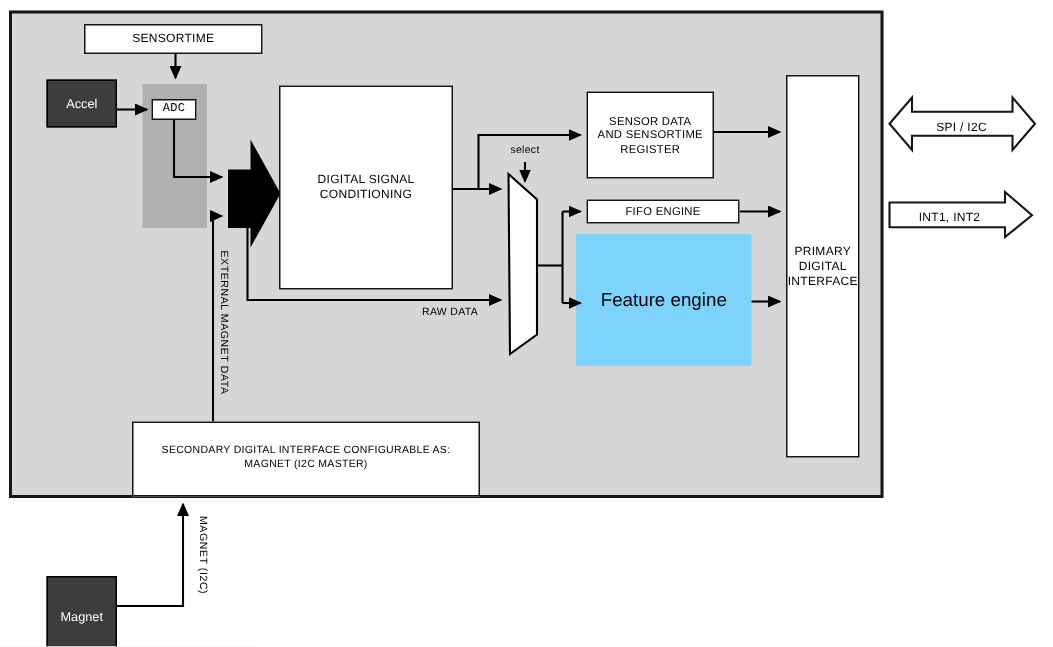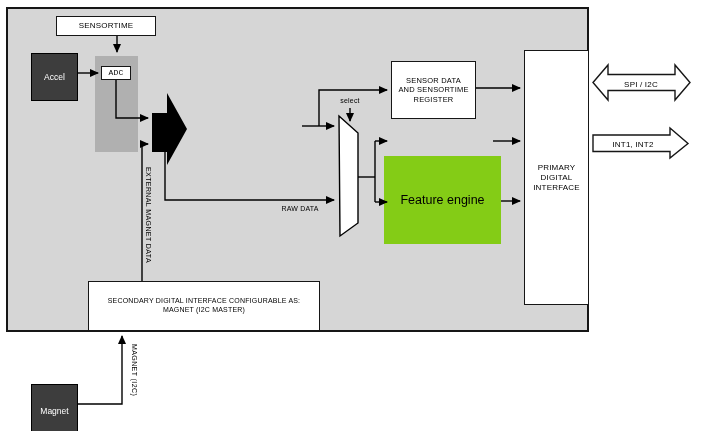--- a/index.html
+++ b/index.html
@@ -26,21 +26,21 @@
   }
   .plain {
     display:flex; align-items:center; justify-content:center;
     text-align:center; white-space:pre-line; font-size:7px; letter-spacing:0.2px;
   }
   .vtext {
     font-size:7px; letter-spacing:0.4px; white-space:nowrap;
     transform:rotate(90deg); transform-origin:left top;
   }
   .feature {
-    background:#84cc16; display:flex; align-items:center; justify-content:center;
+    background:#7dd3fc; display:flex; align-items:center; justify-content:center;
     font-size:12.5px;
   }
   svg.layer { position:absolute; left:0; top:0; z-index:5; }
   .z3 { z-index:3; }  .z6 { z-index:6; }
 </style>
 </head>
 <body>
 
 <div class="stage">
 
@@ -74,41 +74,48 @@
       <polyline points="501,201 520,201" marker-end="url(#ah)"></polyline>
       <polyline points="350,108 350,121" marker-end="url(#ah)"></polyline>
       <polyline points="78,404 122,404 122,336" marker-end="url(#ah)"></polyline>
     </g>
     <polygon points="152,113 167,113 167,93 187,129 167,165 167,152 152,152" fill="#000"></polygon>
     <polygon points="339,116 358,133 358,223 340,236" fill="#fff" stroke="#000" stroke-width="1.4"></polygon>
     <polygon points="593,82.5 608,65 608,74.5 675,74.5 675,65 690,82.5 675,100 675,90.5 608,90.5 608,100" fill="#fff" stroke="#161616" stroke-width="1.4"></polygon>
     <polygon points="593,135 670,135 670,128 688,143.5 670,158 670,151.5 593,151.5" fill="#fff" stroke="#161616" stroke-width="1.4"></polygon>
   </svg>
 
-  <div class="abs box z6" style="left:56px; top:16px; width:100px; height:20px;">
+  <div class="abs box z6" style="left:56px; top:16px; width:119px; height:20px;">
     <span>SENSORTIME</span>
   </div>
 
-  <div class="abs darkbox z6" style="left:31px; top:53px; width:47px; height:48px;">
+  <div class="abs darkbox z6" style="left:31px; top:53px; width:47px; height:32px;">
     <span>Accel</span>
   </div>
 
   <div class="abs box z6" style="left:101px; top:66px; width:30px; height:14px;font-family:Liberation Mono, monospace;">
     <span>ADC</span>
   </div>
 
+  <div class="abs box z6" style="left:186px; top:57px; width:116px; height:136px;">
+    <span>DIGITAL SIGNAL
+CONDITIONING</span>
+  </div>
 
   <div class="abs box z6" style="left:391px; top:61px; width:85px; height:58px; font-size:7.5px;">
     <span>SENSOR DATA
 AND SENSORTIME
 REGISTER</span>
   </div>
 
+  <div class="abs box z6" style="left:391px; top:133px; width:102px; height:16px; font-size:7.5px;">
+    <span>FIFO ENGINE</span>
+  </div>
 
-  <div class="abs box z6" style="left:524px; top:50px; width:65px; height:255px;">
+  <div class="abs box z6" style="left:524px; top:50px; width:49px; height:255px;">
     <span>PRIMARY
 DIGITAL
 INTERFACE</span>
   </div>
 
   <div class="abs box z6" style="left:88px; top:281px; width:232px; height:50px; font-size:7px;">
     <span>SECONDARY DIGITAL INTERFACE CONFIGURABLE AS:
 MAGNET (I2C MASTER)</span>
   </div>
 

